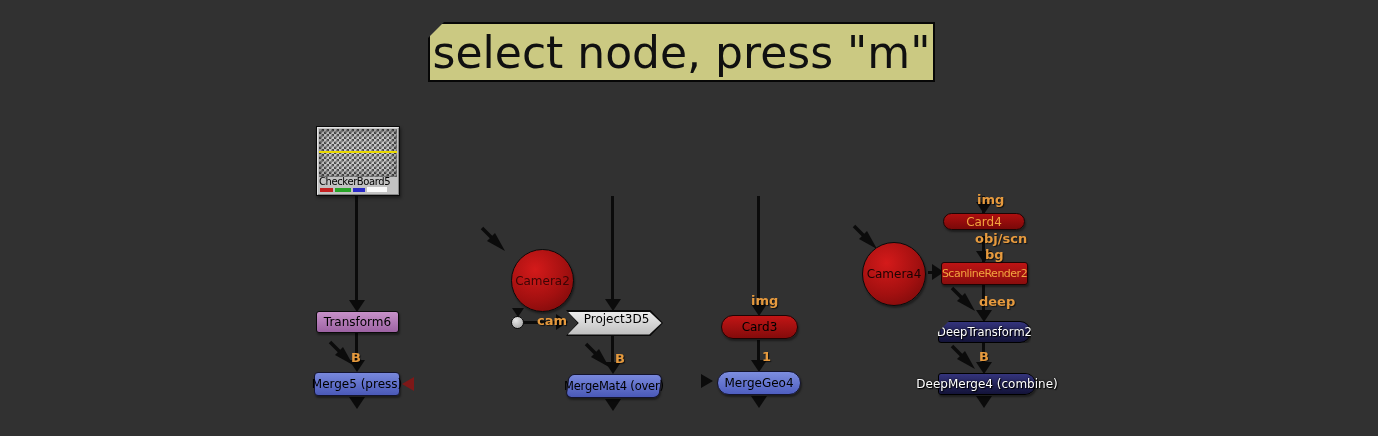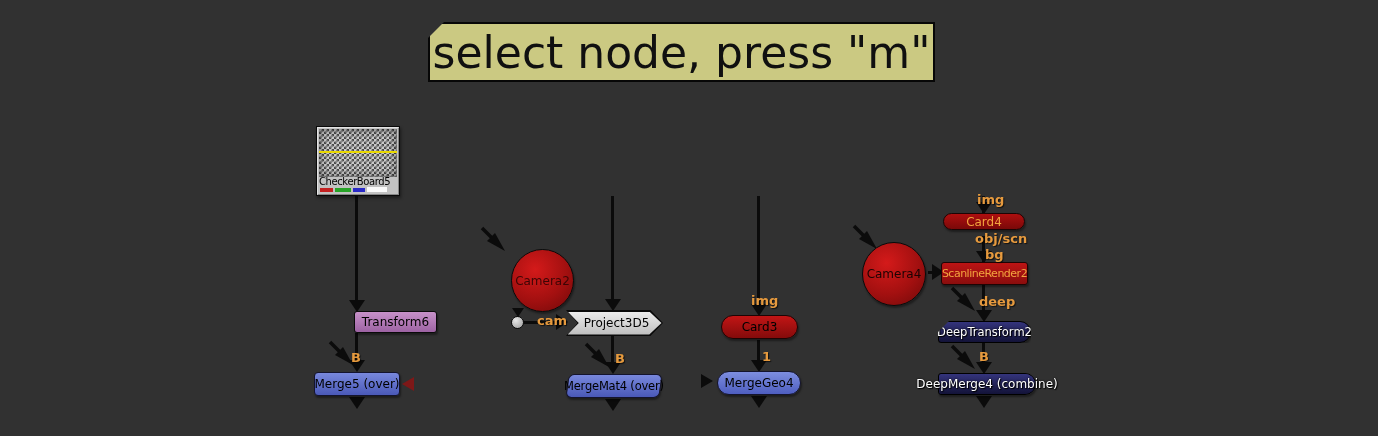--- a/index.html
+++ b/index.html
@@ -30,31 +30,31 @@
   .chip{height:4px;display:inline-block;}
   .chip.r{width:13px;background:#c42222;}
   .chip.g{width:16px;background:#28a428;}
   .chip.b{width:12px;background:#2a2ac8;}
   .chip.w{width:20px;height:5px;background:#fafafa;}
 
   
   .node{position:absolute;display:flex;align-items:center;justify-content:center;
         border:1px solid #0a0a0a;border-radius:4px;font-size:12px;color:#000;
         box-sizing:border-box;z-index:2;box-shadow:1px 2px 2px rgba(0,0,0,.4);white-space:nowrap;}
-  #transform6{left:316px;top:311px;width:83px;height:22px;background:linear-gradient(#c791c9,#9d63a3);border-radius:3px;margin-left:38px;}
+  #transform6{left:316px;top:311px;width:83px;height:22px;background:linear-gradient(#c791c9,#9d63a3);border-radius:3px;}
   #merge5{left:314px;top:372px;width:86px;height:24px;background:linear-gradient(#7888dc,#4a59b8);border-color:#14142e;}
   .cam{border-radius:50%;background:radial-gradient(circle at 38% 32%,#d41a1a,#a31010 55%,#6e0909);font-size:12px;}
   #camera2{left:487px;top:249px;width:63px;height:63px;color:#3c0505;margin-left:24px;}
   #camera4{left:862px;top:242px;width:64px;height:64px;color:#1c0303;}
   .chev-out{position:absolute;left:566px;top:310px;width:97px;height:26px;background:#0a0a0a;
         clip-path:polygon(0 0,87% 0,100% 50%,87% 100%,0 100%,12% 50%);z-index:2;}
   .chev-in{position:absolute;left:1.5px;top:1.5px;right:1.5px;bottom:1.5px;
         background:linear-gradient(#ececec,#bfbfbf);
         clip-path:polygon(0 0,87% 0,100% 50%,87% 100%,0 100%,12% 50%);
-        display:flex;align-items:center;justify-content:center;font-size:12px;color:#000;padding-left:4px;box-sizing:border-box;}
+        display:flex;align-items:flex-start;justify-content:center;font-size:12px;color:#000;padding-left:4px;box-sizing:border-box;}
   #mergemat4{left:567px;top:374px;width:94px;height:24px;transform:skewX(-8deg);border-radius:6px;
         background:linear-gradient(#7888dc,#4a59b8);border-color:#14142e;font-size:11.5px;letter-spacing:-0.2px;}
   #mergemat4 span{display:inline-block;transform:skewX(8deg);}
   #card3{left:721px;top:315px;width:77px;height:24px;border-radius:12px;background:linear-gradient(#c21515,#840b0b);border-color:#1e0404;align-items:center;}
   #mergegeo4{left:717px;top:371px;width:84px;height:24px;border-radius:12px;background:linear-gradient(#7d8ee0,#4e5ec0);border-color:#14142e;}
   #card4{left:943px;top:213px;width:82px;height:17px;border-radius:11px;background:linear-gradient(#ae0f0f,#7a0909);
         color:#f2a43e;border-color:#1e0404;}
   #scanlinerender2{left:941px;top:262px;width:87px;height:23px;border-radius:3px;background:linear-gradient(#bc1414,#8a0d0d);
         color:#f2a43e;font-size:11px;letter-spacing:-0.5px;border-color:#1e0404;}
   .deep{background:linear-gradient(#34347c,#131338);color:#ffffff;border-radius:3px 11px 11px 3px;
@@ -114,21 +114,21 @@
   <div class="vline" style="left:355px;top:333px;height:28px"></div>
   <div class="arr-d" style="left:349px;top:360px"></div>
   <div class="stub" style="left:328px;top:340px">
     <svg width="26" height="26">
         <line x1="2" y1="2" x2="14" y2="14" stroke="#0b0b0b" stroke-width="3.5"></line>
         <polygon points="15,7 25,25 7,15" fill="#0b0b0b"></polygon>
       </svg>
   </div>
   <div class="olabel" style="left:351px;top:350px">B</div>
   <div class="node" id="merge5">
-    <span>Merge5 (over)</span>
+    <span>Merge5 (press)</span>
   </div>
   <div class="tri-l" style="left:402px;top:377px"></div>
   <div class="arr-d" style="left:349px;top:397px"></div>
 
   <div class="vline" style="left:611px;top:196px;height:105px"></div>
   <div class="arr-d" style="left:605px;top:299px"></div>
 
   <div class="stub" style="left:480px;top:226px">
     <svg width="26" height="26">
         <line x1="2" y1="2" x2="14" y2="14" stroke="#0b0b0b" stroke-width="3.5"></line>

